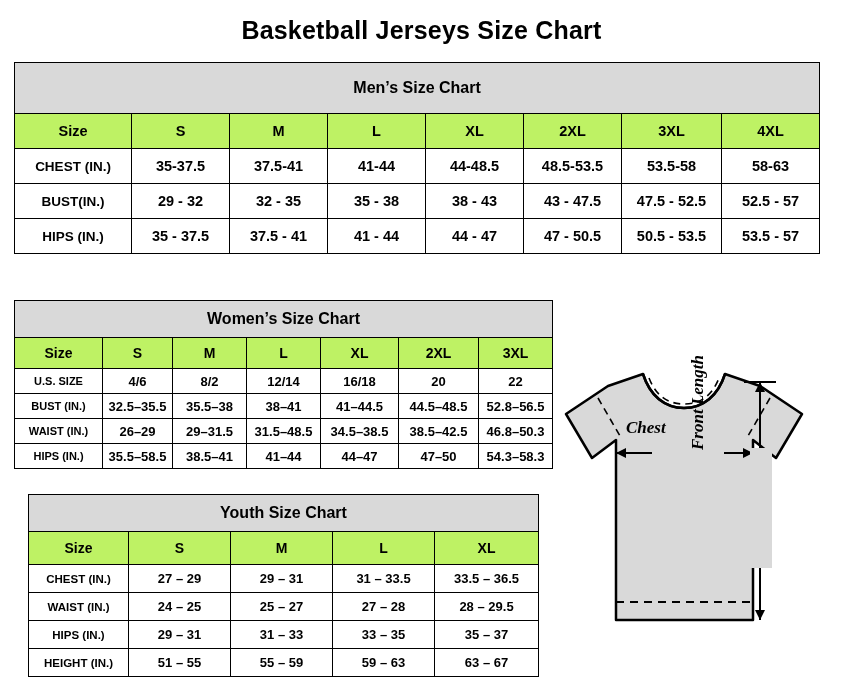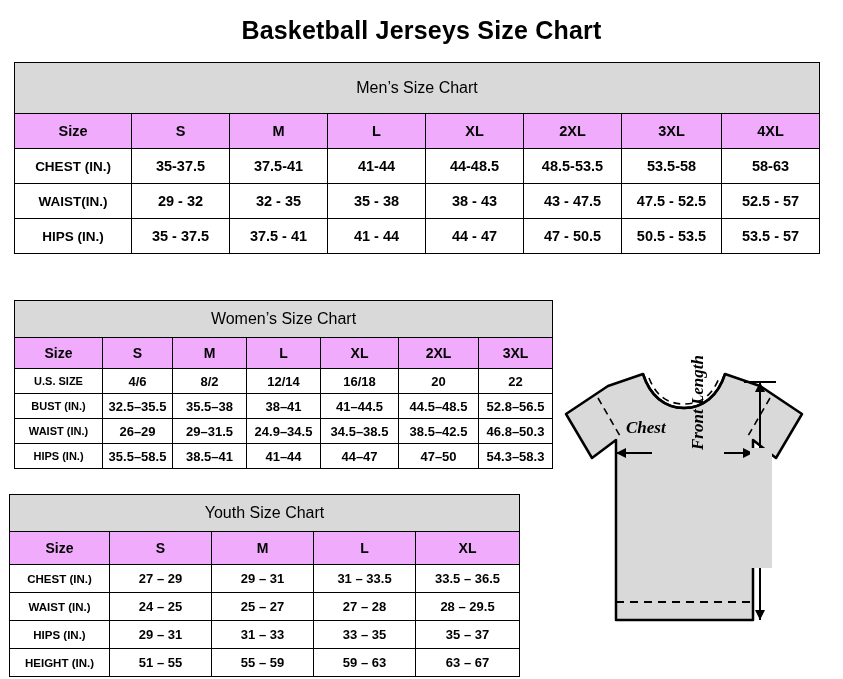--- a/index.html
+++ b/index.html
@@ -28,25 +28,25 @@
   }
   table td, table th {
     border: 1px solid #000000;
     text-align: center;
     font-weight: bold;
     background: #ffffff;
   }
   .caption-cell {
     background: #d9d9d9 !important;
     font-size: 16px;
-    font-weight: normal;
+    font-weight: bold;
     padding: 9px 0;
   }
   .hdr-cell {
-    background: #f0abfc;
+    background: #bef264;
     font-weight: bold;
   }
 
   
   #mens-chart {
     position: absolute;
     left: 14px;
     top: 62px;
     width: 805px;
   }
@@ -62,21 +62,21 @@
     width: 538px;
   }
   #womens-chart td { height: 22px; font-size: 13px; }
   #womens-chart .caption-cell { font-size: 16px; height: auto; }
   #womens-chart .hdr-cell { font-size: 14px; height: 28px; }
   #womens-chart .rowlabel { font-size: 11px; }
 
   
   #youth-chart {
     position: absolute;
-    left: 9px;
+    left: 28px;
     top: 494px;
     width: 510px;
   }
   #youth-chart td { height: 25px; font-size: 13px; }
   #youth-chart .caption-cell { font-size: 16px; height: auto; }
   #youth-chart .hdr-cell { font-size: 14px; height: 30px; }
   #youth-chart .rowlabel { font-size: 11.5px; }
 
   
   #shirt-diagram {
@@ -141,21 +141,21 @@
       <td class="rowlabel">CHEST (IN.)</td>
       <td>35-37.5</td>
       <td>37.5-41</td>
       <td>41-44</td>
       <td>44-48.5</td>
       <td>48.5-53.5</td>
       <td>53.5-58</td>
       <td>58-63</td>
     </tr>
     <tr>
-      <td class="rowlabel">WAIST(IN.)</td>
+      <td class="rowlabel">BUST(IN.)</td>
       <td>29 - 32</td>
       <td>32 - 35</td>
       <td>35 - 38</td>
       <td>38 - 43</td>
       <td>43 - 47.5</td>
       <td>47.5 - 52.5</td>
       <td>52.5 - 57</td>
     </tr>
     <tr>
       <td class="rowlabel">HIPS (IN.)</td>
@@ -208,21 +208,21 @@
       <td>35.5–38</td>
       <td>38–41</td>
       <td>41–44.5</td>
       <td>44.5–48.5</td>
       <td>52.8–56.5</td>
     </tr>
     <tr>
       <td class="rowlabel">WAIST  (IN.)</td>
       <td>26–29</td>
       <td>29–31.5</td>
-      <td>24.9–34.5</td>
+      <td>31.5–48.5</td>
       <td>34.5–38.5</td>
       <td>38.5–42.5</td>
       <td>46.8–50.3</td>
     </tr>
     <tr>
       <td class="rowlabel">HIPS  (IN.)</td>
       <td>35.5–58.5</td>
       <td>38.5–41</td>
       <td>41–44</td>
       <td>44–47</td>

